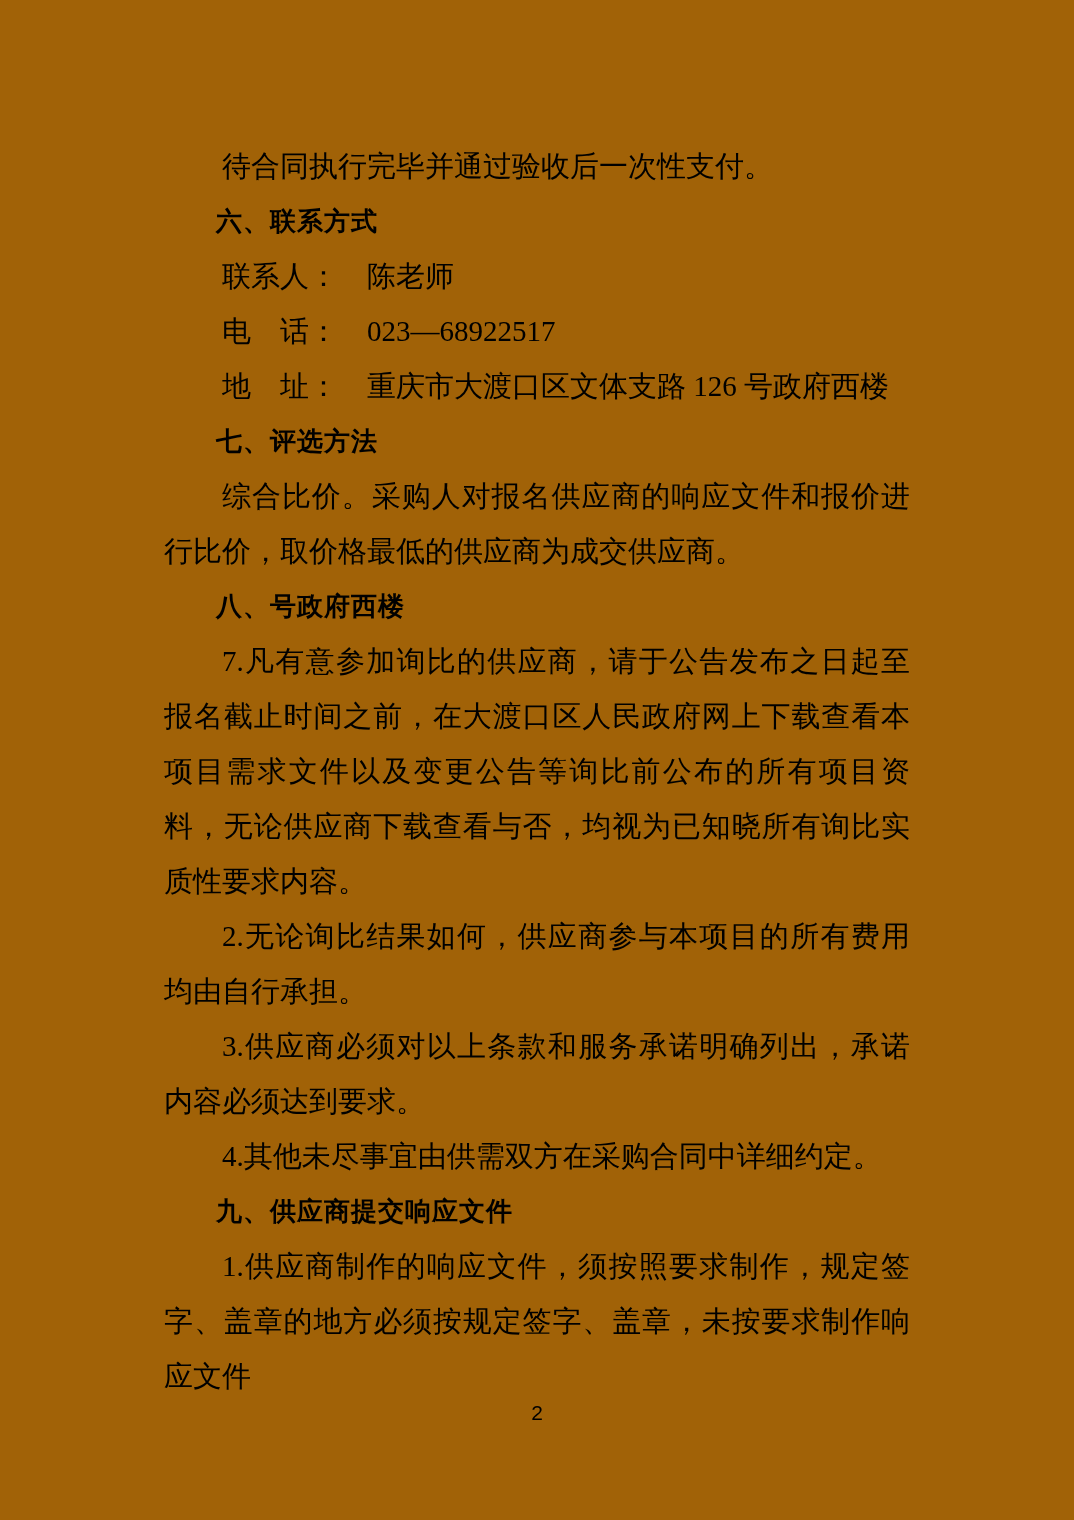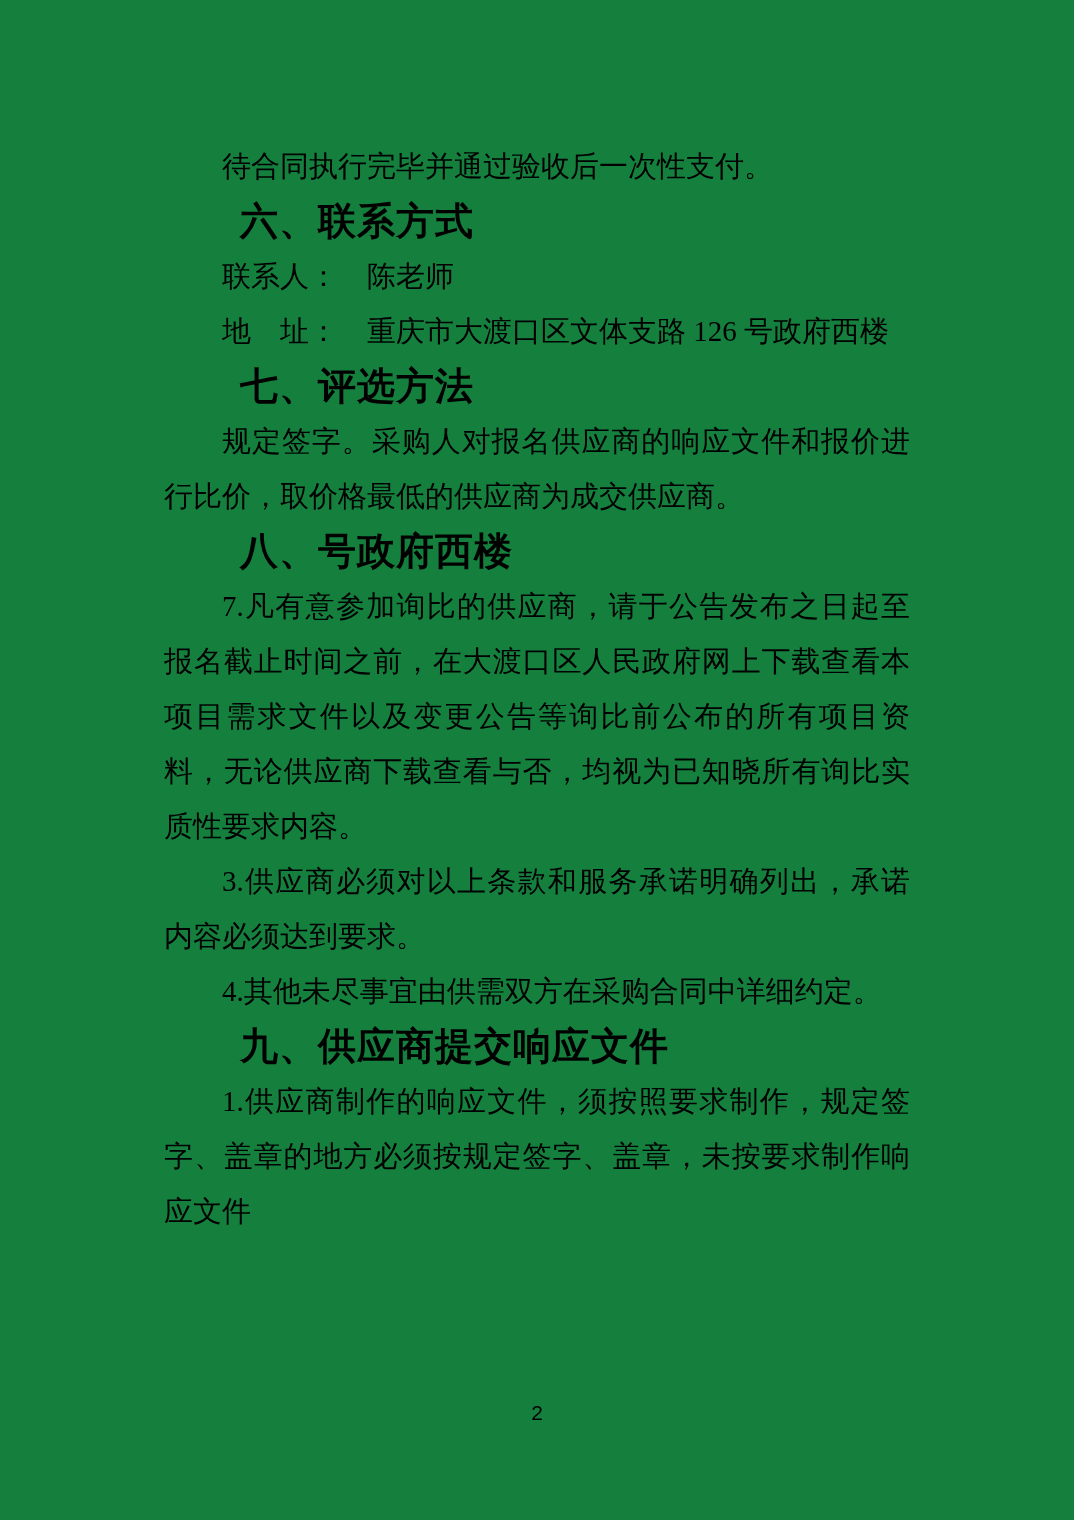--- a/index.html
+++ b/index.html
@@ -4,21 +4,21 @@
 <style>
   html, body {
     margin: 0;
     padding: 0;
     background: #ffffff;
   }
   .doc {
     position: relative;
     width: 1074px;
     height: 1520px;
-    background: #15803d;
+    background: #a16207;
     color: #000000;
     overflow: hidden;
     font-family: "Liberation Serif", serif;
     text-decoration: underline;
   }
   .text-block {
     position: absolute;
     left: 164px;
     top: 139px;
     width: 746px;
@@ -31,21 +31,21 @@
     margin: 0;
     text-indent: 2em;
     font-family: "Liberation Serif", serif;
     font-weight: normal;
   }
   .heading {
     margin: 0;
     text-indent: 2em;
     font-family: "Liberation Sans", sans-serif;
     font-weight: bold;
-    font-size: 38px;
+    font-size: 26px;
     line-height: 55px;
     letter-spacing: 1px;
   }
   .footer {
     position: absolute;
     top: 1399px;
     left: 0;
     width: 100%;
     text-align: center;
     font-family: "Liberation Sans", sans-serif;
@@ -55,24 +55,26 @@
   }
 </style>
 </head>
 <body>
 
 <div class="doc">
   <div class="text-block">
     <p class="para">待合同执行完毕并通过验收后一次性支付。</p>
     <div class="heading">六、联系方式</div>
     <p class="para">联系人：　陈老师</p>
+    <p class="para">电　话：　023—68922517</p>
     <p class="para">地　址：　重庆市大渡口区文体支路 126 号政府西楼</p>
     <div class="heading">七、评选方法</div>
-    <p class="para">规定签字。采购人对报名供应商的响应文件和报价进行比价，取价格最低的供应商为成交供应商。</p>
+    <p class="para">综合比价。采购人对报名供应商的响应文件和报价进行比价，取价格最低的供应商为成交供应商。</p>
     <div class="heading">八、号政府西楼</div>
     <p class="para">7.凡有意参加询比的供应商，请于公告发布之日起至报名截止时间之前，在大渡口区人民政府网上下载查看本项目需求文件以及变更公告等询比前公布的所有项目资料，无论供应商下载查看与否，均视为已知晓所有询比实质性要求内容。</p>
+    <p class="para">2.无论询比结果如何，供应商参与本项目的所有费用均由自行承担。</p>
     <p class="para">3.供应商必须对以上条款和服务承诺明确列出，承诺内容必须达到要求。</p>
     <p class="para">4.其他未尽事宜由供需双方在采购合同中详细约定。</p>
     <div class="heading">九、供应商提交响应文件</div>
     <p class="para">1.供应商制作的响应文件，须按照要求制作，规定签字、盖章的地方必须按规定签字、盖章，未按要求制作响应文件</p>
   </div>
   <div class="footer">2</div>
 </div>
 
 </body></html>

